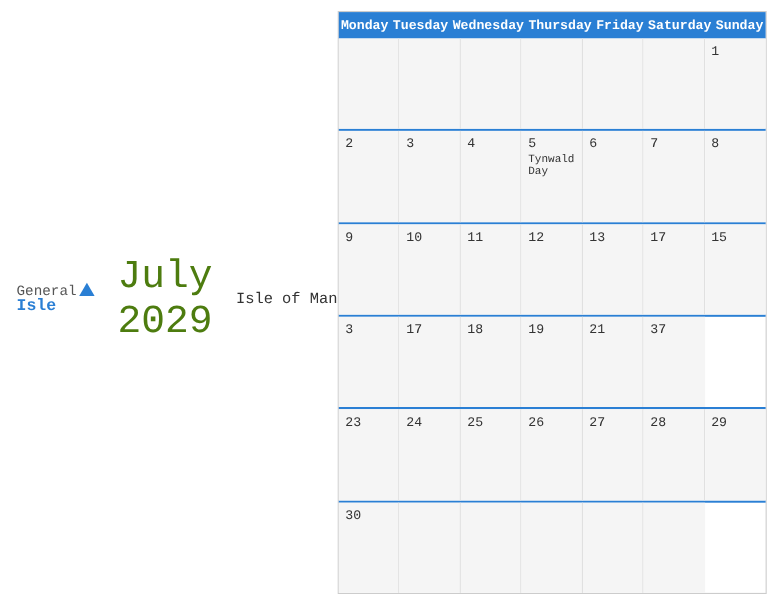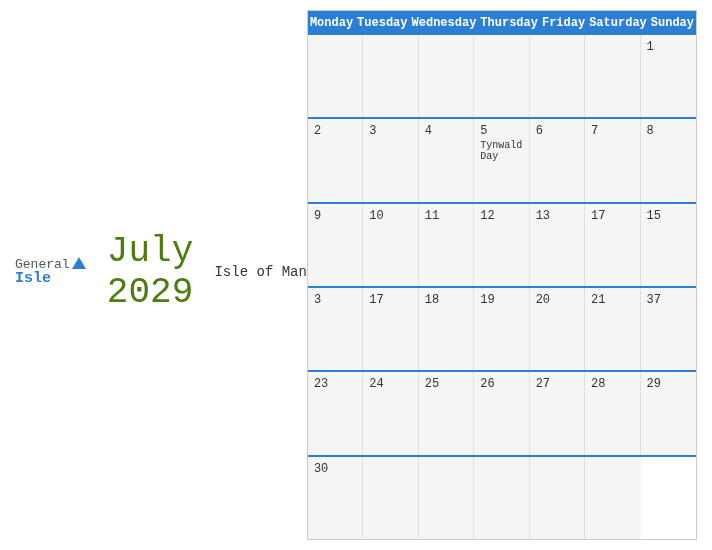--- a/index.html
+++ b/index.html
@@ -211,23 +211,20 @@
           <div class="cal-cell">
             <span class="day-num">17</span>
           </div>
           <div class="cal-cell">
             <span class="day-num">18</span>
           </div>
           <div class="cal-cell">
             <span class="day-num">19</span>
           </div>
           <div class="cal-cell">
-            <span class="day-num">20</span>
-          </div>
-          <div class="cal-cell">
             <span class="day-num">21</span>
           </div>
           <div class="cal-cell">
             <span class="day-num">37</span>
           </div>
         </div>
         <div class="cal-row">
           <div class="cal-cell">
             <span class="day-num">23</span>
           </div>

